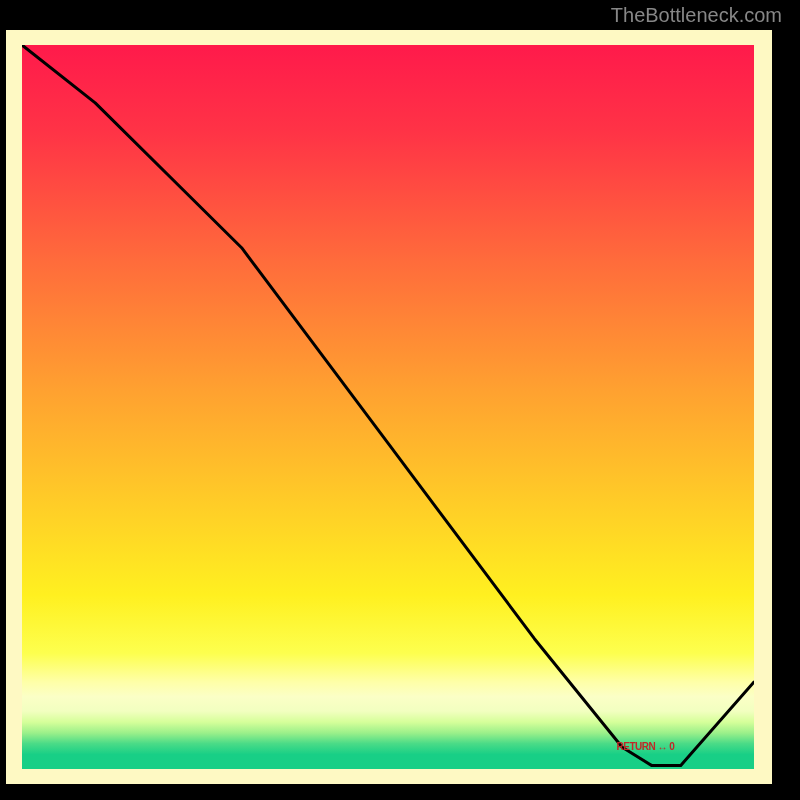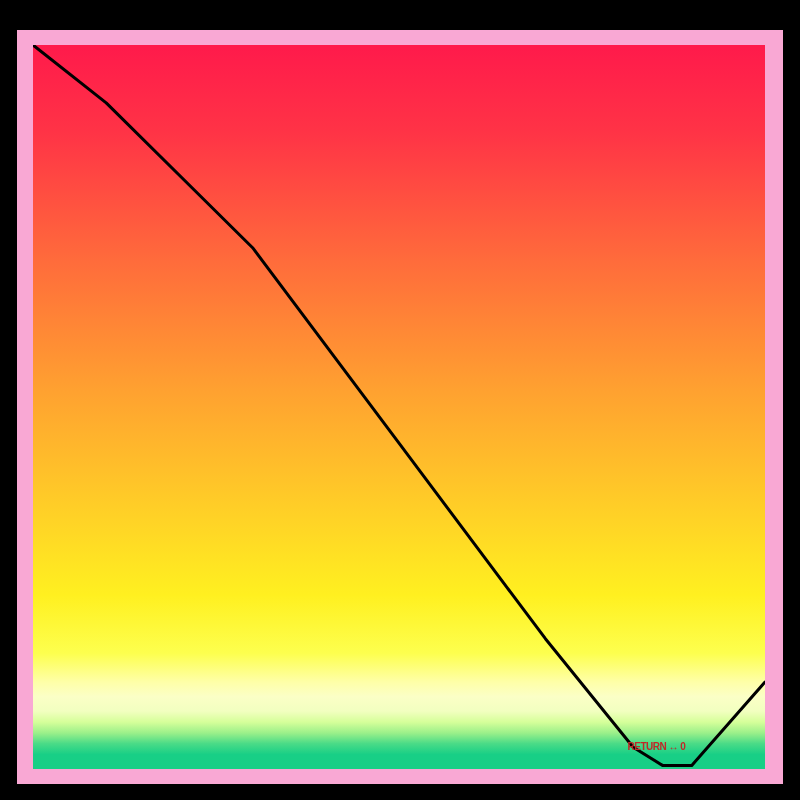--- a/index.html
+++ b/index.html
@@ -15,25 +15,25 @@
     top: 4px;
     right: 18px;
     font-family: Arial, Helvetica, sans-serif;
     font-size: 20px;
     color: #878787;
     letter-spacing: 0px;
     font-weight: 500;
   }
   .plot-outer {
     position: absolute;
-    left: 17px;
+    left: 6px;
     top: 30px;
     width: 766px;
     height: 754px;
-    background: #f9a8d4;
+    background: #fef9c3;
   }
   .plot-inner {
     position: absolute;
     left: 16px;
     top: 15px;
     width: 732px;
     height: 724px;
     overflow: hidden;
   }
   .gradient {
@@ -51,20 +51,21 @@
     font-weight: 700;
     color: #c02828;
     letter-spacing: -0.5px;
     white-space: nowrap;
   }
 </style>
 </head>
 <body>
 <div class="container">
 
+  <div class="attribution">TheBottleneck.com</div>
 
   <div class="plot-outer">
     <div class="plot-inner">
 
       <svg class="gradient" viewBox="0 0 732 724" preserveAspectRatio="none">
         <defs>
           <linearGradient id="bg" x1="0" y1="0" x2="0" y2="1">
             <stop offset="0%" stop-color="#ff1a4b"></stop>
             <stop offset="12%" stop-color="#ff3346"></stop>
             <stop offset="30%" stop-color="#ff6c3b"></stop>

